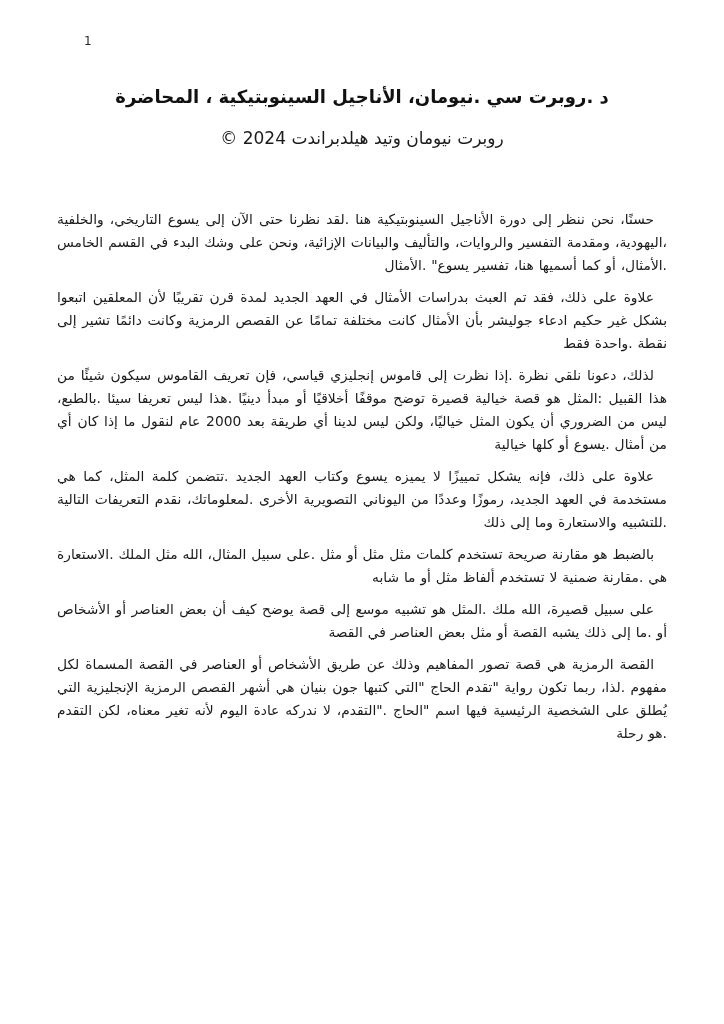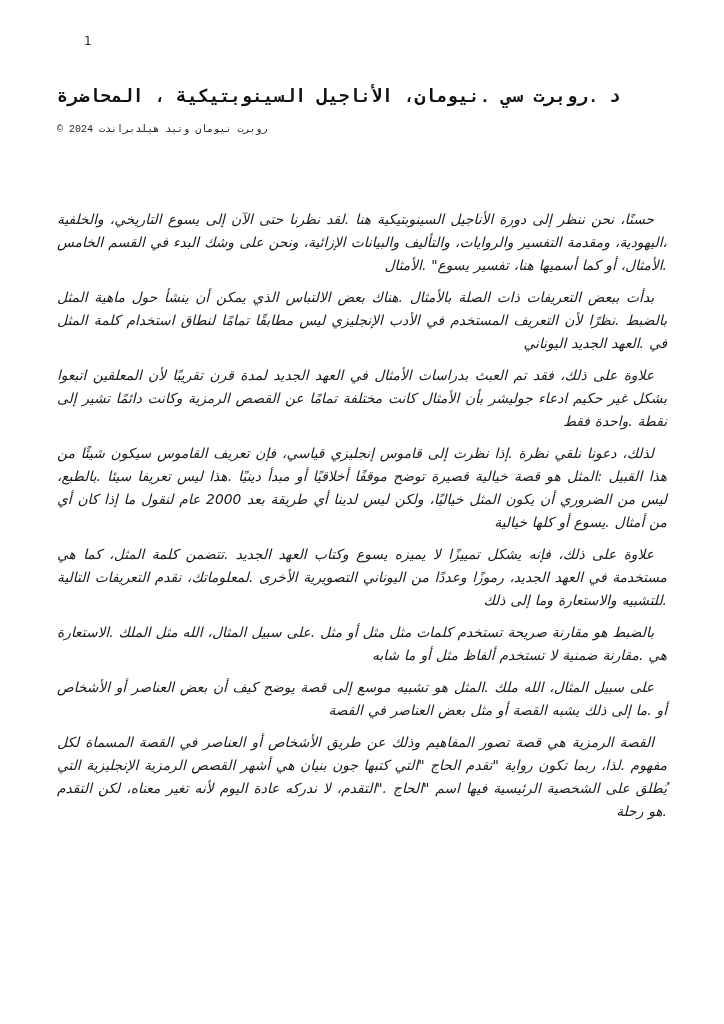--- a/index.html
+++ b/index.html
@@ -23,74 +23,71 @@
     left: 84px;
     font-size: 12px;
     color: #2a2a2a;
   }
   .doc-header {
     position: absolute;
     top: 84px;
     left: 57px;
     width: 610px;
     direction: rtl;
-    text-align: left;
-    font-family: Liberation Mono, monospace;
+    text-align: center;
   }
   .doc-title {
     margin: 0;
     font-size: 18px;
     font-weight: 700;
     line-height: 26px;
     color: #111111;
   }
   .title-line {
     display: block;
   }
   .copyright {
-    margin-top: 12px;
-    font-size: 10px;
+    margin-top: 20px;
+    font-size: 17px;
     line-height: 16px;
     color: #1b1b1b;
   }
   .doc-body {
     position: absolute;
     top: 208px;
     left: 57px;
     width: 610px;
     direction: rtl;
     text-align: justify;
     font-size: 13.8px;
     line-height: 23px;
   }
   .doc-body p {
     margin: 0 0 9px 0;
     text-indent: 13px;
     word-spacing: 0.5px;
-    font-style: italic;
   }
 </style>
 </head>
 <body>
 
 <div class="page">
 
   <div class="page-number">1</div>
 
   <div class="doc-header">
     <h1 class="doc-title">
       <span class="title-line">د .روبرت سي .نيومان، الأناجيل السينوبتيكية ، المحاضرة</span>
     </h1>
     <div class="copyright">روبرت نيومان وتيد هيلدبراندت 2024 ©</div>
   </div>
 
   <div class="doc-body">
     <p>حسنًا، نحن ننظر إلى دورة الأناجيل السينوبتيكية هنا .لقد نظرنا حتى الآن إلى يسوع التاريخي، والخلفية ،اليهودية، ومقدمة التفسير والروايات، والتأليف والبيانات الإزائية، ونحن على وشك البدء في القسم الخامس .الأمثال، أو كما أسميها هنا، تفسير يسوع" .الأمثال</p>
-    <p>بدأت ببعض التعريفات ذات الصلة بالأمثال .هناك بعض الالتباس الذي يمكن أن ينشأ حول ماهية المثل بالضبط .نظرًا لأن التعريف المستخدم في الأدب الإنجليزي ليس مطابقًا تمامًا لنطاق استخدام كلمة المثل في .العهد الجديد اليوناني</p>
     <p>علاوة على ذلك، فقد تم العبث بدراسات الأمثال في العهد الجديد لمدة قرن تقريبًا لأن المعلقين اتبعوا بشكل غير حكيم ادعاء جوليشر بأن الأمثال كانت مختلفة تمامًا عن القصص الرمزية وكانت دائمًا تشير إلى نقطة .واحدة فقط</p>
     <p>لذلك، دعونا نلقي نظرة .إذا نظرت إلى قاموس إنجليزي قياسي، فإن تعريف القاموس سيكون شيئًا من هذا القبيل :المثل هو قصة خيالية قصيرة توضح موقفًا أخلاقيًا أو مبدأ دينيًا .هذا ليس تعريفا سيئا .بالطبع، ليس من الضروري أن يكون المثل خياليًا، ولكن ليس لدينا أي طريقة بعد 2000 عام لنقول ما إذا كان أي من أمثال .يسوع أو كلها خيالية</p>
     <p>علاوة على ذلك، فإنه يشكل تمييزًا لا يميزه يسوع وكتاب العهد الجديد .تتضمن كلمة المثل، كما هي مستخدمة في العهد الجديد، رموزًا وعددًا من اليوناني التصويرية الأخرى .لمعلوماتك، نقدم التعريفات التالية .للتشبيه والاستعارة وما إلى ذلك</p>
     <p>بالضبط هو مقارنة صريحة تستخدم كلمات مثل مثل أو مثل .على سبيل المثال، الله مثل الملك .الاستعارة هي .مقارنة ضمنية لا تستخدم ألفاظ مثل أو ما شابه</p>
-    <p>على سبيل المثال، الله ملك .المثل هو تشبيه موسع إلى قصة يوضح كيف أن بعض العناصر أو الأشخاص أو .ما إلى ذلك يشبه القصة أو مثل بعض العناصر في القصة</p>
+    <p>على سبيل قصيرة، الله ملك .المثل هو تشبيه موسع إلى قصة يوضح كيف أن بعض العناصر أو الأشخاص أو .ما إلى ذلك يشبه القصة أو مثل بعض العناصر في القصة</p>
     <p>القصة الرمزية هي قصة تصور المفاهيم وذلك عن طريق الأشخاص أو العناصر في القصة المسماة لكل مفهوم .لذا، ربما تكون رواية "تقدم الحاج "التي كتبها جون بنيان هي أشهر القصص الرمزية الإنجليزية التي يُطلق على الشخصية الرئيسية فيها اسم "الحاج ."التقدم، لا ندركه عادة اليوم لأنه تغير معناه، لكن التقدم .هو رحلة</p>
   </div>
 
 </div>
 
 </body></html>

